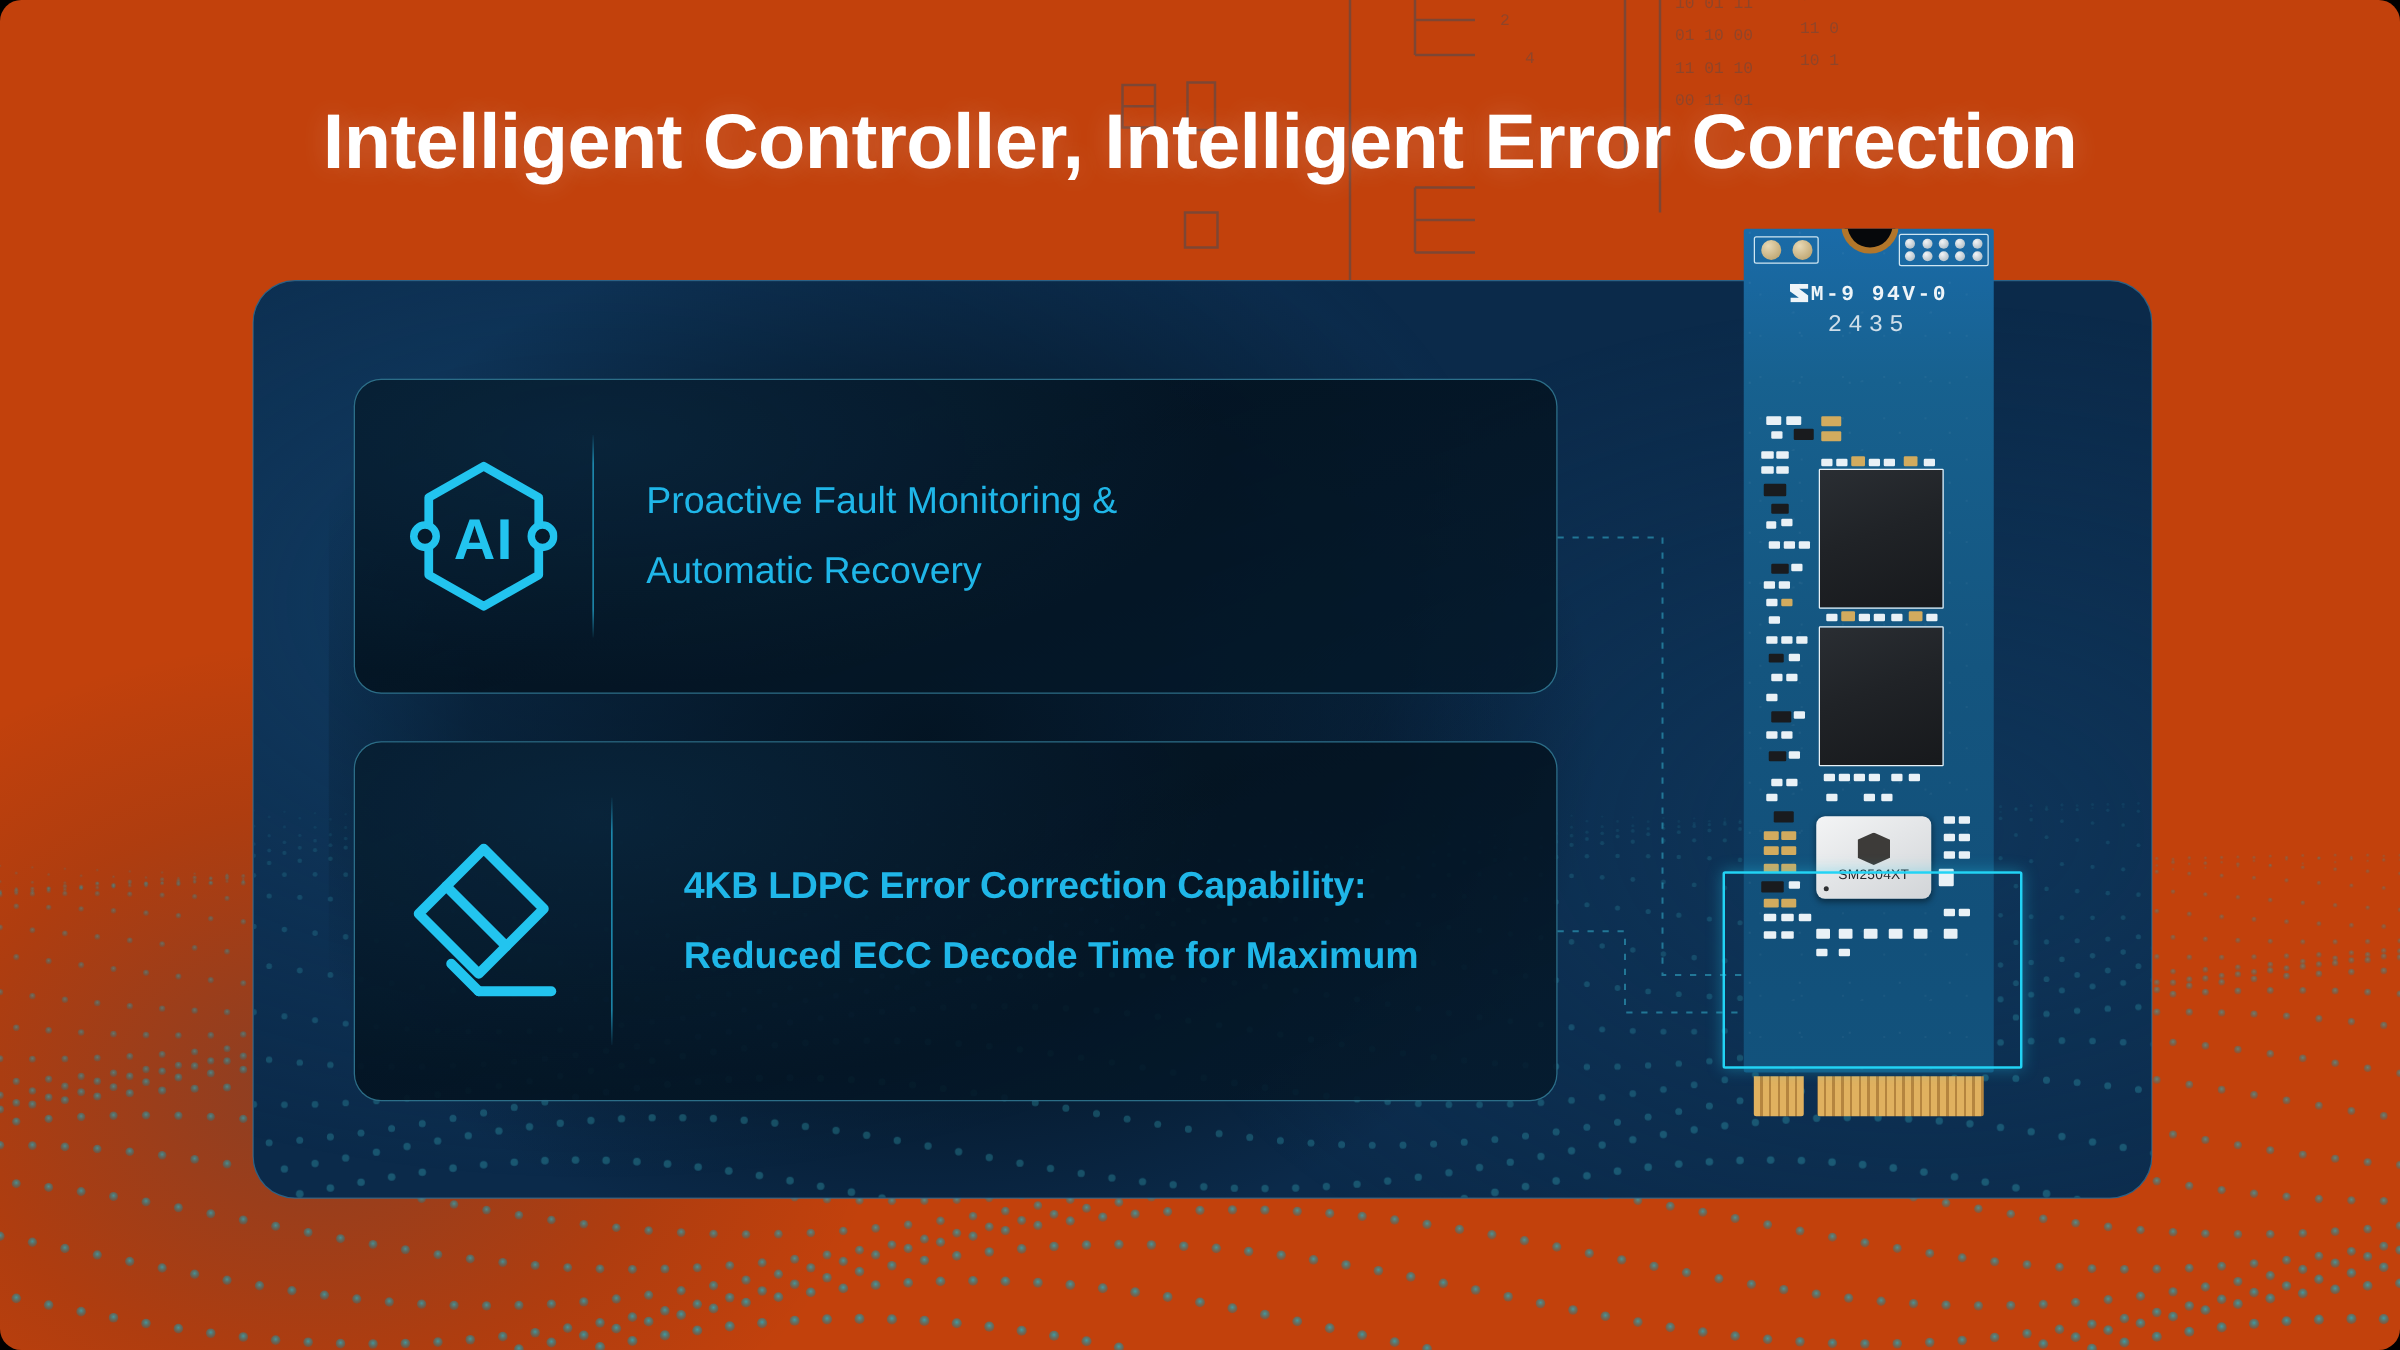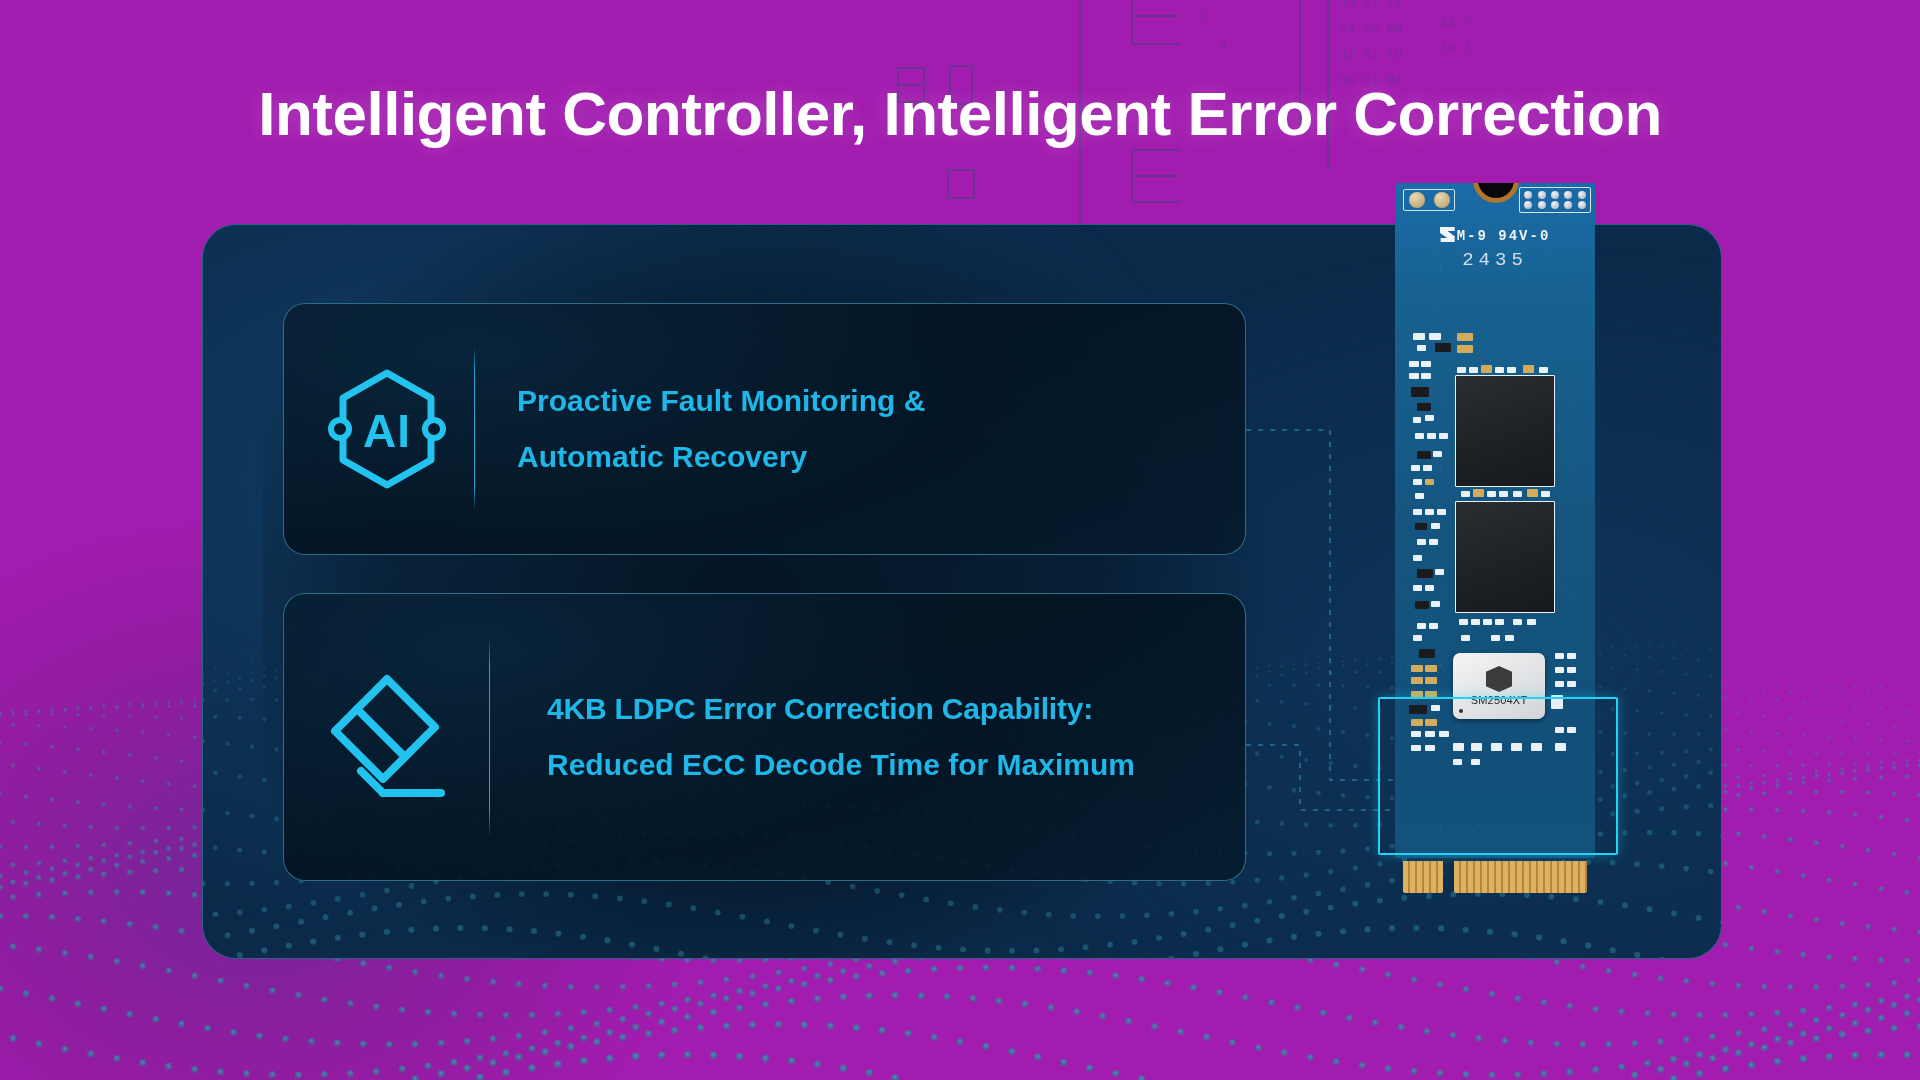--- a/index.html
+++ b/index.html
@@ -9,22 +9,23 @@
     height: 1080px;
     overflow: hidden;
     background: #000000;
     font-family: "Liberation Sans", sans-serif;
   }
 
   #stage {
     position: relative;
     width: 1920px;
     height: 1080px;
-    background: #a21caf;
+    background: #c2410c;
     overflow: hidden;
+    border-radius: 17px;
   }
 
   
   .bg-circuit {
     position: absolute;
     left: 780px; top: -20px;
     width: 760px; height: 330px;
     opacity: 0.55;
     pointer-events: none;
   }
@@ -138,21 +139,21 @@
     margin-bottom: 22px;
   }
   .card-line {
     font-size: 30px;
     font-weight: bold;
     color: #1fb6e8;
     line-height: 1.12;
     margin-bottom: 22px;
   }
   .card-line:last-child { margin-bottom: 0; }
-  .card-line.bold-line { font-weight: bold; color: #1fb6e8; }
+  .card-line.bold-line { font-weight: normal; color: #1fb6e8; }
 
   
   .headline {
     position: absolute;
     left: 0; top: 78px;
     width: 1920px;
     text-align: center;
     color: #ffffff;
     font-size: 62px;
     font-weight: bold;
@@ -221,21 +222,21 @@
     width: 8px; height: 8px;
     justify-self: center; align-self: center;
   }
   .pcb-silk {
     position: absolute;
     left: 0; top: 44px;
     width: 200px;
     text-align: center;
     color: #eef4f8;
     font-family: "Liberation Mono", monospace;
-    font-size: 14px;
+    font-size: 17px;
     letter-spacing: 2px;
     font-weight: bold;
   }
   .pcb-silk .slogo {
     display: inline-block;
     width: 15px; height: 15px;
     vertical-align: -2px;
     margin-right: 2px;
     background: #eef4f8;
     clip-path: polygon(18% 0%, 100% 0%, 100% 26%, 52% 26%, 100% 62%, 100% 100%, 6% 100%, 6% 74%, 50% 74%, 0% 38%, 0% 0%);

